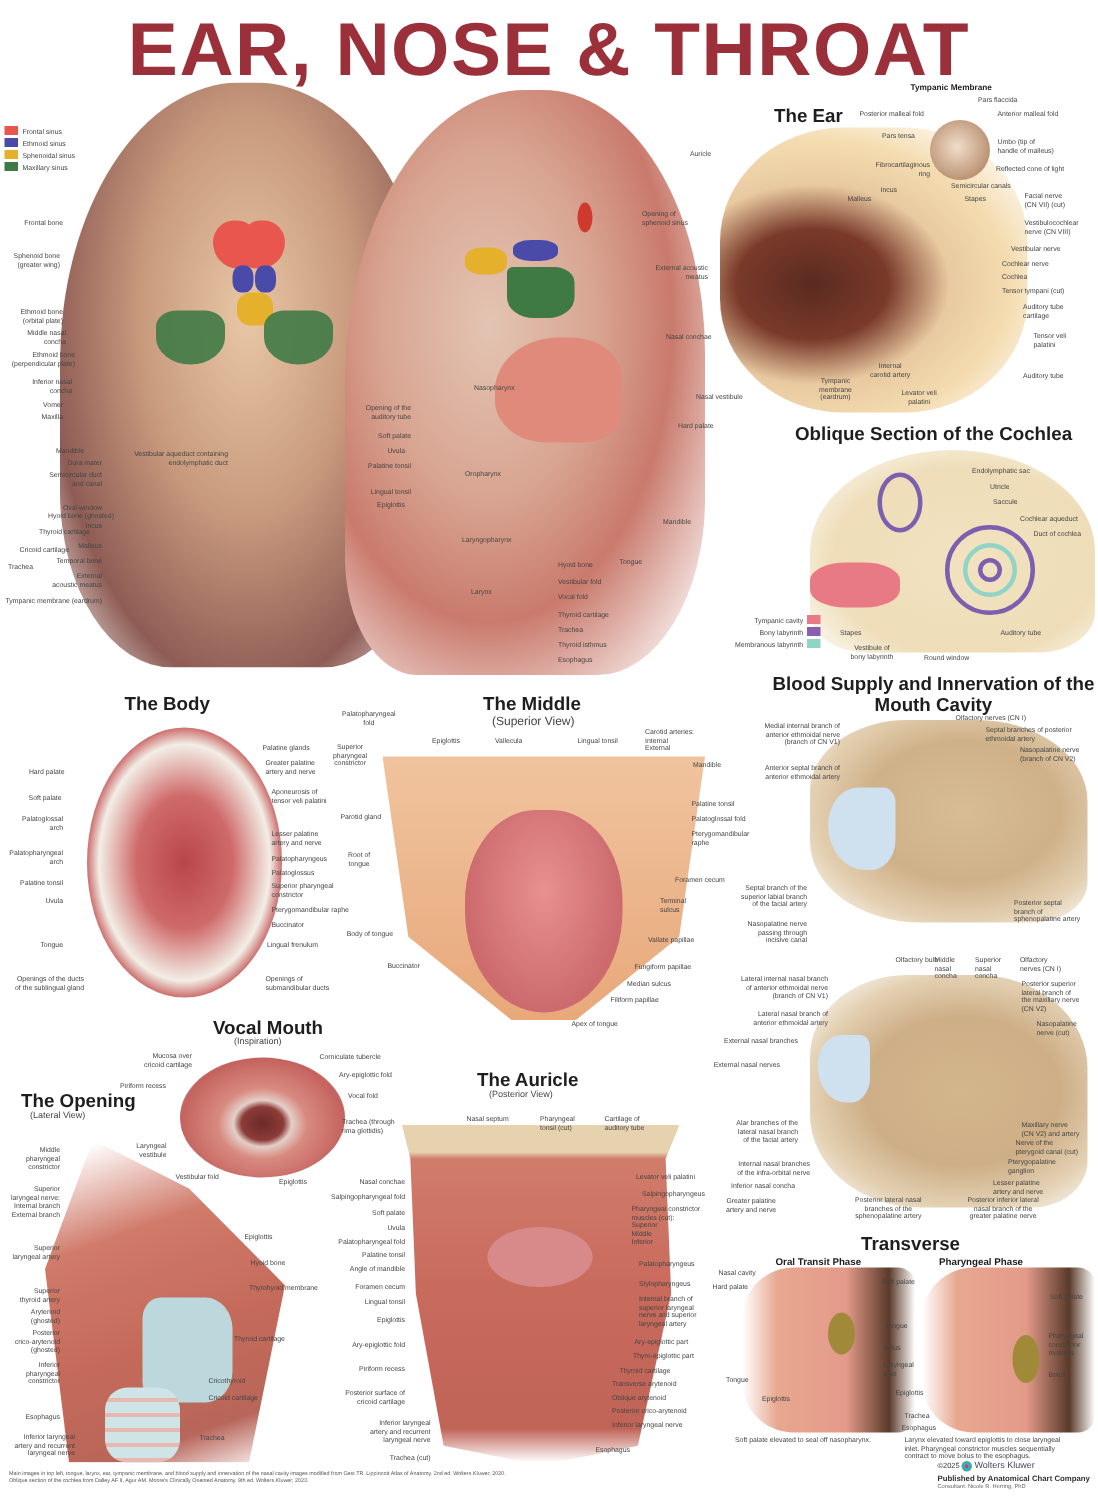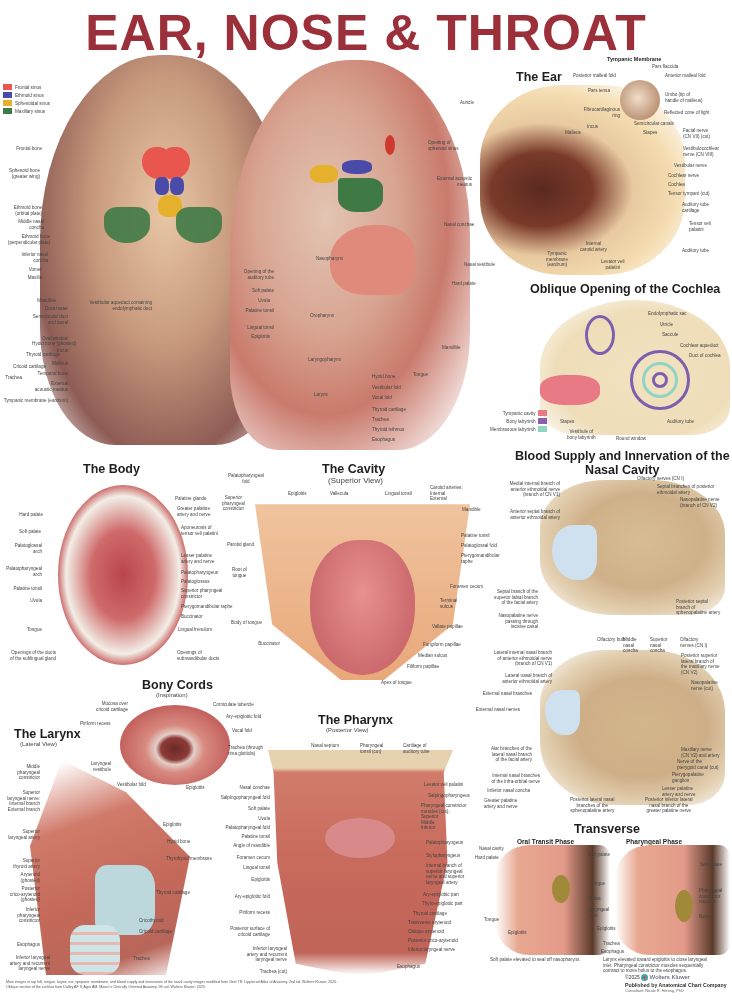--- a/index.html
+++ b/index.html
@@ -216,21 +216,21 @@
 <div class="lbl" style="left:682px;top:248px;">Auditory tube</div>
 
 <div class="lbl c" style="left:546px;top:251px;">Tympanic
 membrane
 (eardrum)</div>
 <div class="lbl c" style="left:580px;top:241px;">Internal
 carotid artery</div>
 <div class="lbl c" style="left:601px;top:259px;">Levator veli
 palatini</div>
 
-<div class="sec-title" style="left:530px;top:283px;">Oblique Opening of the Cochlea</div>
+<div class="sec-title" style="left:530px;top:283px;">Oblique Section of the Cochlea</div>
 <div class="art cochlea-art">
   <div class="spiral" style="left:90px;top:50px;width:60px;height:60px;"></div>
   <div class="spiral" style="left:102px;top:62px;width:36px;height:36px;border-color:#8fd4c4;"></div>
   <div class="spiral" style="left:112px;top:72px;width:16px;height:16px;"></div>
   <div class="spiral" style="left:45px;top:15px;width:30px;height:40px;"></div>
   <div style="position:absolute;left:0;top:75px;width:60px;height:30px;background:#e87a85;border-radius:40%;"></div>
 </div>
 <div class="lbl r" style="right:664px;top:306px;">Dura mater</div>
 <div class="lbl r" style="right:664px;top:314px;">Semicircular duct
 and canal</div>
@@ -292,21 +292,21 @@
 <div class="lbl" style="left:181px;top:570px;">Palatopharyngeus</div>
 <div class="lbl" style="left:181px;top:579px;">Palatoglossus</div>
 <div class="lbl" style="left:181px;top:588px;">Superior pharyngeal
 constrictor</div>
 <div class="lbl" style="left:181px;top:604px;">Pterygomandibular raphe</div>
 <div class="lbl" style="left:181px;top:614px;">Buccinator</div>
 <div class="lbl" style="left:178px;top:627px;">Lingual frenulum</div>
 <div class="lbl" style="left:177px;top:650px;">Openings of
 submandibular ducts</div>
 
-<div class="sec-title" style="left:322px;top:463px;">The Cavity</div>
+<div class="sec-title" style="left:322px;top:463px;">The Middle</div>
 <div class="sec-sub" style="left:328px;top:476px;">(Superior View)</div>
 <div class="art tongue-art"></div>
 <div class="tongue-inner"></div>
 
 <div class="lbl c" style="left:228px;top:473px;">Palatopharyngeal
 fold</div>
 <div class="lbl c" style="left:222px;top:495px;">Superior
 pharyngeal
 constrictor</div>
 <div class="lbl r" style="right:478px;top:542px;">Parotid gland</div>
@@ -328,21 +328,21 @@
 <div class="lbl" style="left:450px;top:584px;">Foramen cecum</div>
 <div class="lbl" style="left:440px;top:598px;">Terminal
 sulcus</div>
 <div class="lbl" style="left:432px;top:624px;">Vallate papillae</div>
 <div class="lbl" style="left:423px;top:642px;">Fungiform papillae</div>
 <div class="lbl" style="left:418px;top:653px;">Median sulcus</div>
 <div class="lbl" style="left:407px;top:664px;">Filiform papillae</div>
 <div class="lbl" style="left:381px;top:680px;">Apex of tongue</div>
 
 <div class="sec-title" style="left:515px;top:450px;white-space:pre;">Blood Supply and Innervation of the
-Nasal Cavity</div>
+Mouth Cavity</div>
 <div class="art nasal1-art">
   <div style="position:absolute;left:12px;top:45px;width:45px;height:55px;background:#cfe0ee;border-radius:50% 20% 40% 60%;"></div>
 </div>
 <div class="lbl r" style="right:172px;top:481px;">Medial internal branch of
 anterior ethmoidal nerve
 (branch of CN V1)</div>
 <div class="lbl r" style="right:172px;top:509px;">Anterior septal branch of
 anterior ethmoidal artery</div>
 <div class="lbl" style="left:637px;top:476px;">Olfactory nerves (CN I)</div>
 <div class="lbl" style="left:657px;top:484px;">Septal branches of posterior
@@ -400,37 +400,37 @@
 greater palatine nerve</div>
 <div class="lbl" style="left:681px;top:747px;">Maxillary nerve
 (CN V2) and artery</div>
 <div class="lbl" style="left:677px;top:759px;">Nerve of the
 pterygoid canal (cut)</div>
 <div class="lbl" style="left:672px;top:772px;">Pterygopalatine
 ganglion</div>
 <div class="lbl" style="left:662px;top:786px;">Lesser palatine
 artery and nerve</div>
 
-<div class="sec-title" style="left:142px;top:679px;">Bony Cords</div>
+<div class="sec-title" style="left:142px;top:679px;">Vocal Mouth</div>
 <div class="sec-sub" style="left:156px;top:692px;font-size:6px;">(Inspiration)</div>
 <div class="art vocal-art"></div>
 <div class="lbl r" style="right:604px;top:701px;">Mucosa over
 cricoid cartilage</div>
 <div class="lbl" style="left:80px;top:721px;">Piriform recess</div>
 <div class="lbl r" style="right:621px;top:761px;">Laryngeal
 vestibule</div>
 <div class="lbl" style="left:117px;top:782px;">Vestibular fold</div>
 <div class="lbl" style="left:213px;top:702px;">Corniculate tubercle</div>
 <div class="lbl" style="left:226px;top:714px;">Ary-epiglottic fold</div>
 <div class="lbl" style="left:232px;top:728px;">Vocal fold</div>
 <div class="lbl" style="left:228px;top:745px;">Trachea (through
 rima glottidis)</div>
 <div class="lbl" style="left:186px;top:785px;">Epiglottis</div>
 
-<div class="sec-title" style="left:14px;top:728px;">The Larynx</div>
+<div class="sec-title" style="left:14px;top:728px;">The Opening</div>
 <div class="sec-sub" style="left:20px;top:741px;font-size:6px;">(Lateral View)</div>
 <div class="art larynx-art"></div>
 <div class="thyroid-cart"></div>
 <div class="trachea-rings"></div>
 <div class="lbl r" style="right:692px;top:764px;">Middle
 pharyngeal
 constrictor</div>
 <div class="lbl r" style="right:692px;top:790px;">Superior
 laryngeal nerve:
 Internal branch
@@ -452,21 +452,21 @@
 artery and recurrent
 laryngeal nerve</div>
 <div class="lbl" style="left:163px;top:822px;">Epiglottis</div>
 <div class="lbl" style="left:167px;top:839px;">Hyoid bone</div>
 <div class="lbl" style="left:166px;top:856px;">Thyrohyoid membrane</div>
 <div class="lbl" style="left:156px;top:890px;">Thyroid cartilage</div>
 <div class="lbl" style="left:139px;top:918px;">Cricothyroid</div>
 <div class="lbl" style="left:139px;top:929px;">Cricoid cartilage</div>
 <div class="lbl" style="left:133px;top:956px;">Trachea</div>
 
-<div class="sec-title" style="left:318px;top:714px;">The Pharynx</div>
+<div class="sec-title" style="left:318px;top:714px;">The Auricle</div>
 <div class="sec-sub" style="left:326px;top:727px;font-size:6px;">(Posterior View)</div>
 <div class="art pharynx-art"></div>
 <div class="pharynx-mouth"></div>
 <div class="lbl" style="left:311px;top:743px;">Nasal septum</div>
 <div class="lbl" style="left:360px;top:743px;">Pharyngeal
 tonsil (cut)</div>
 <div class="lbl" style="left:403px;top:743px;">Cartilage of
 auditory tube</div>
 
 <div class="lbl r" style="right:462px;top:785px;">Nasal conchae</div>

